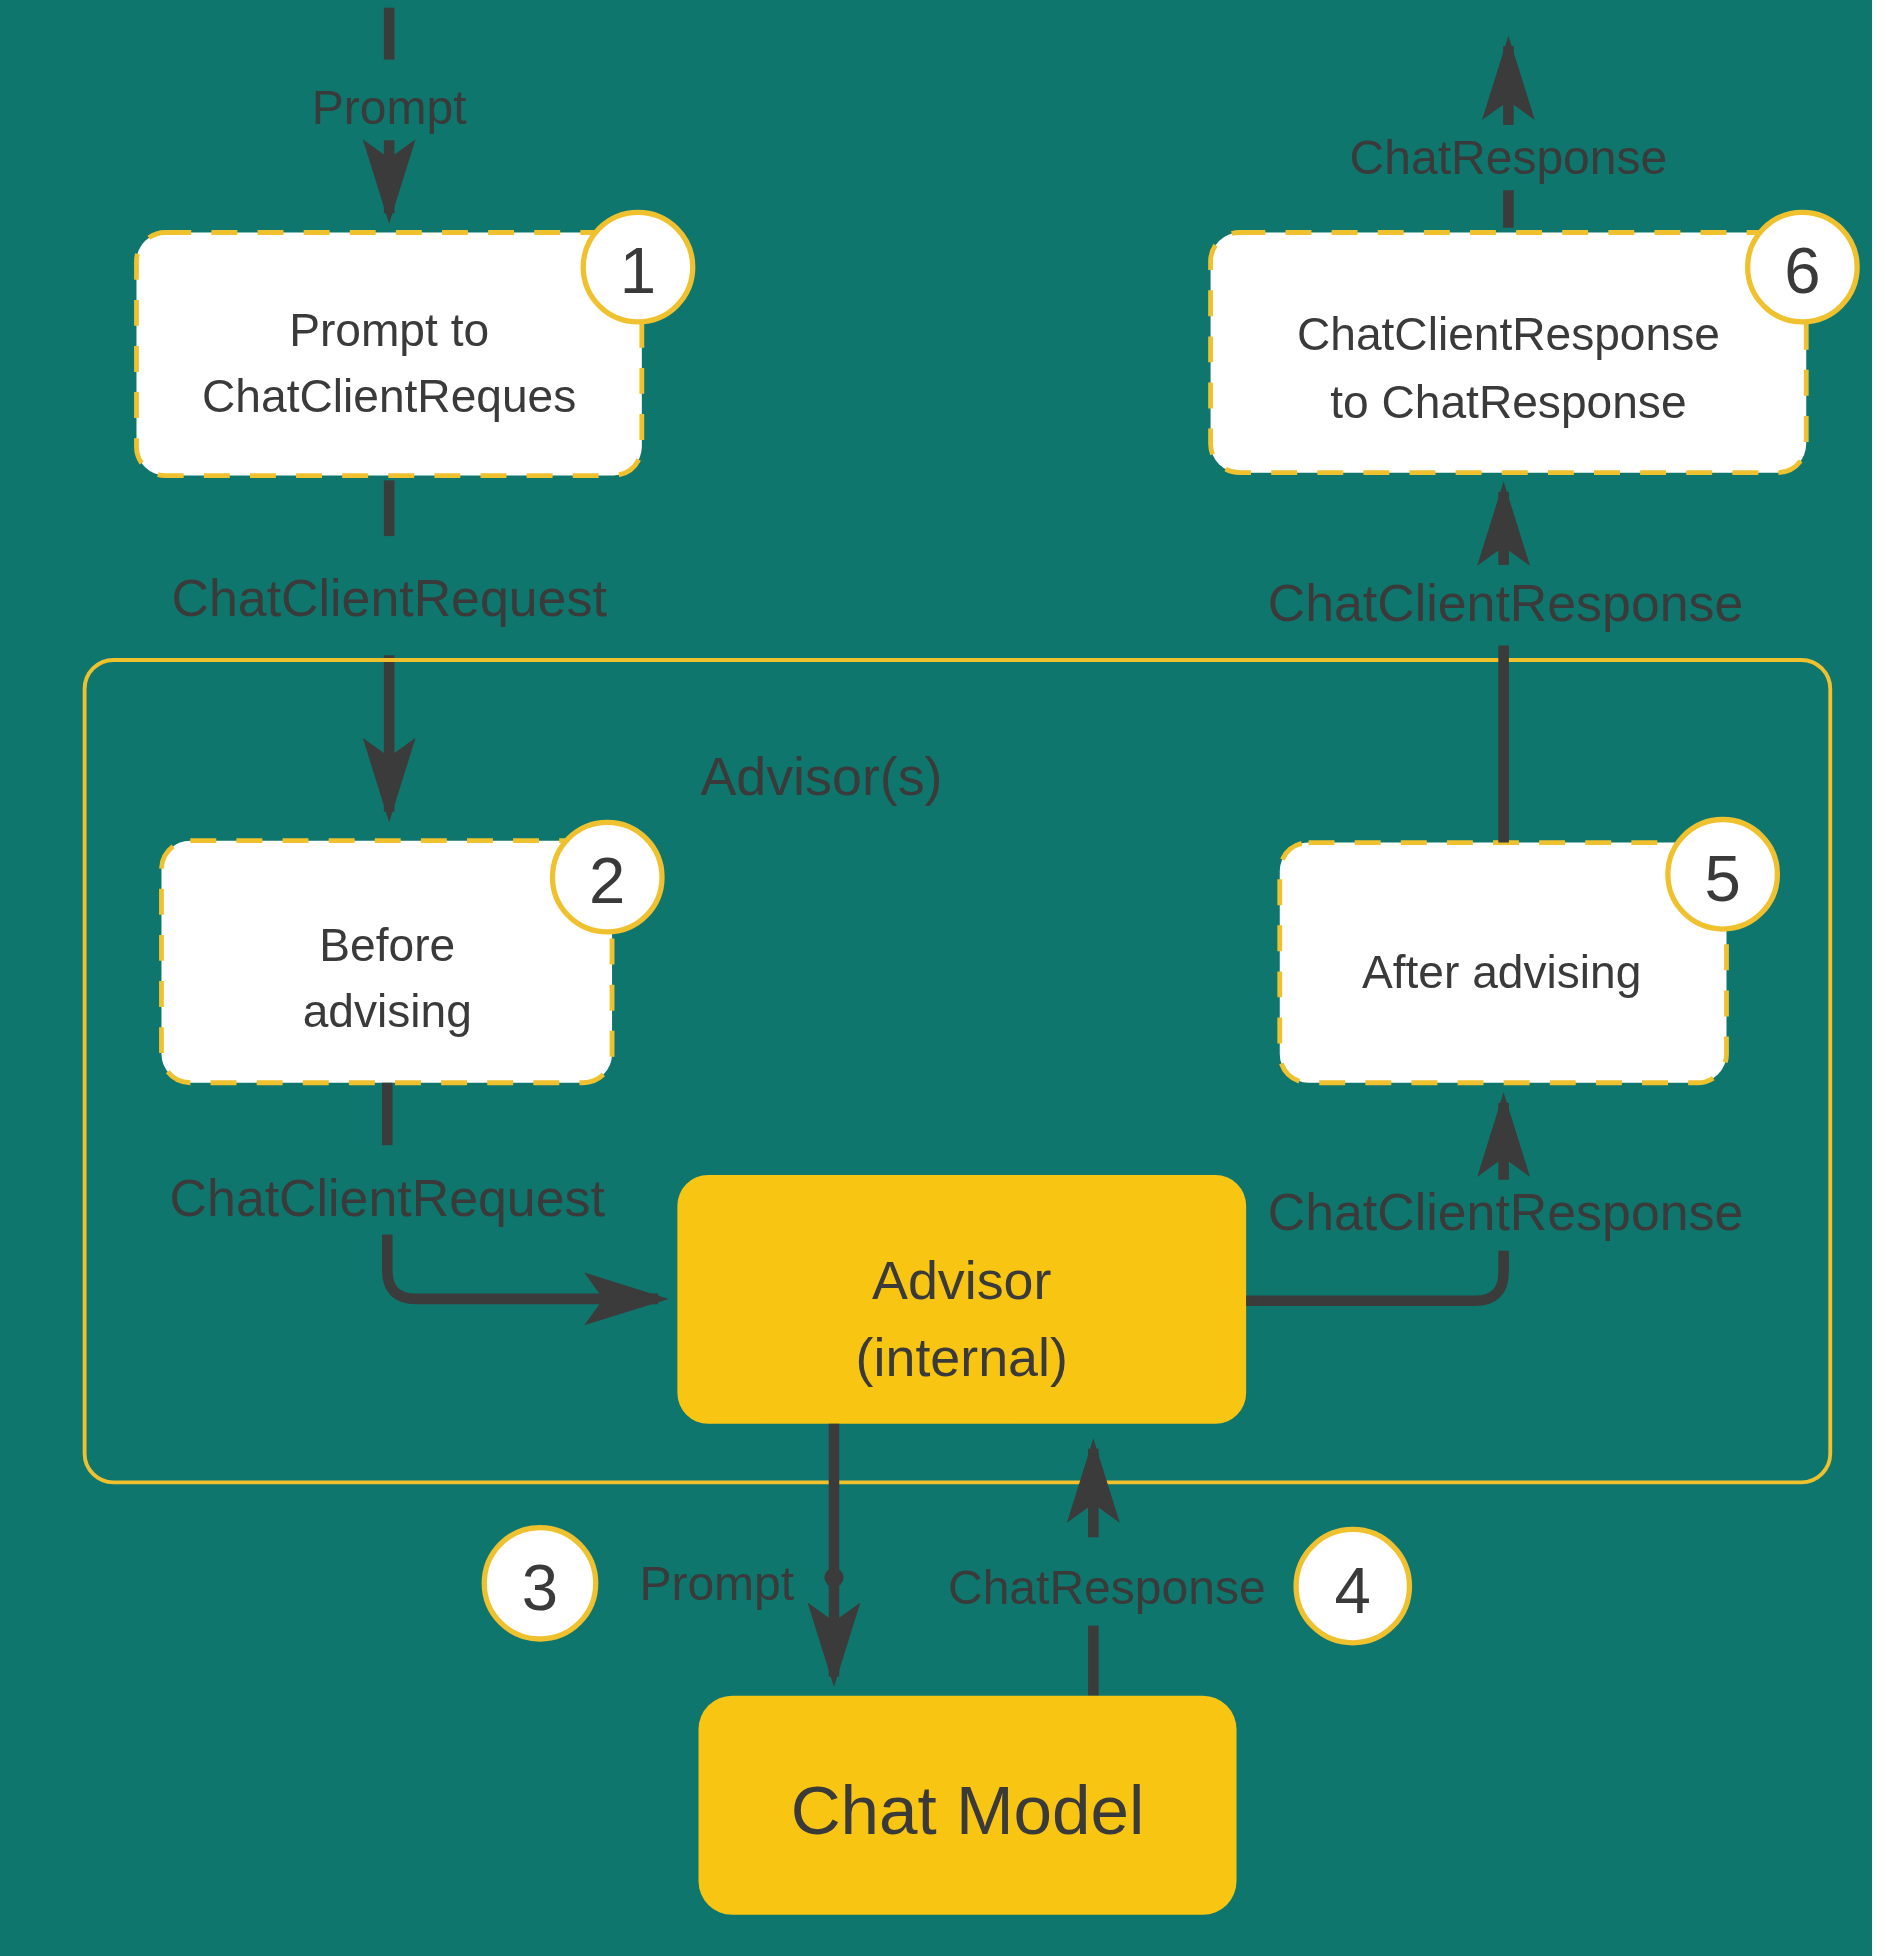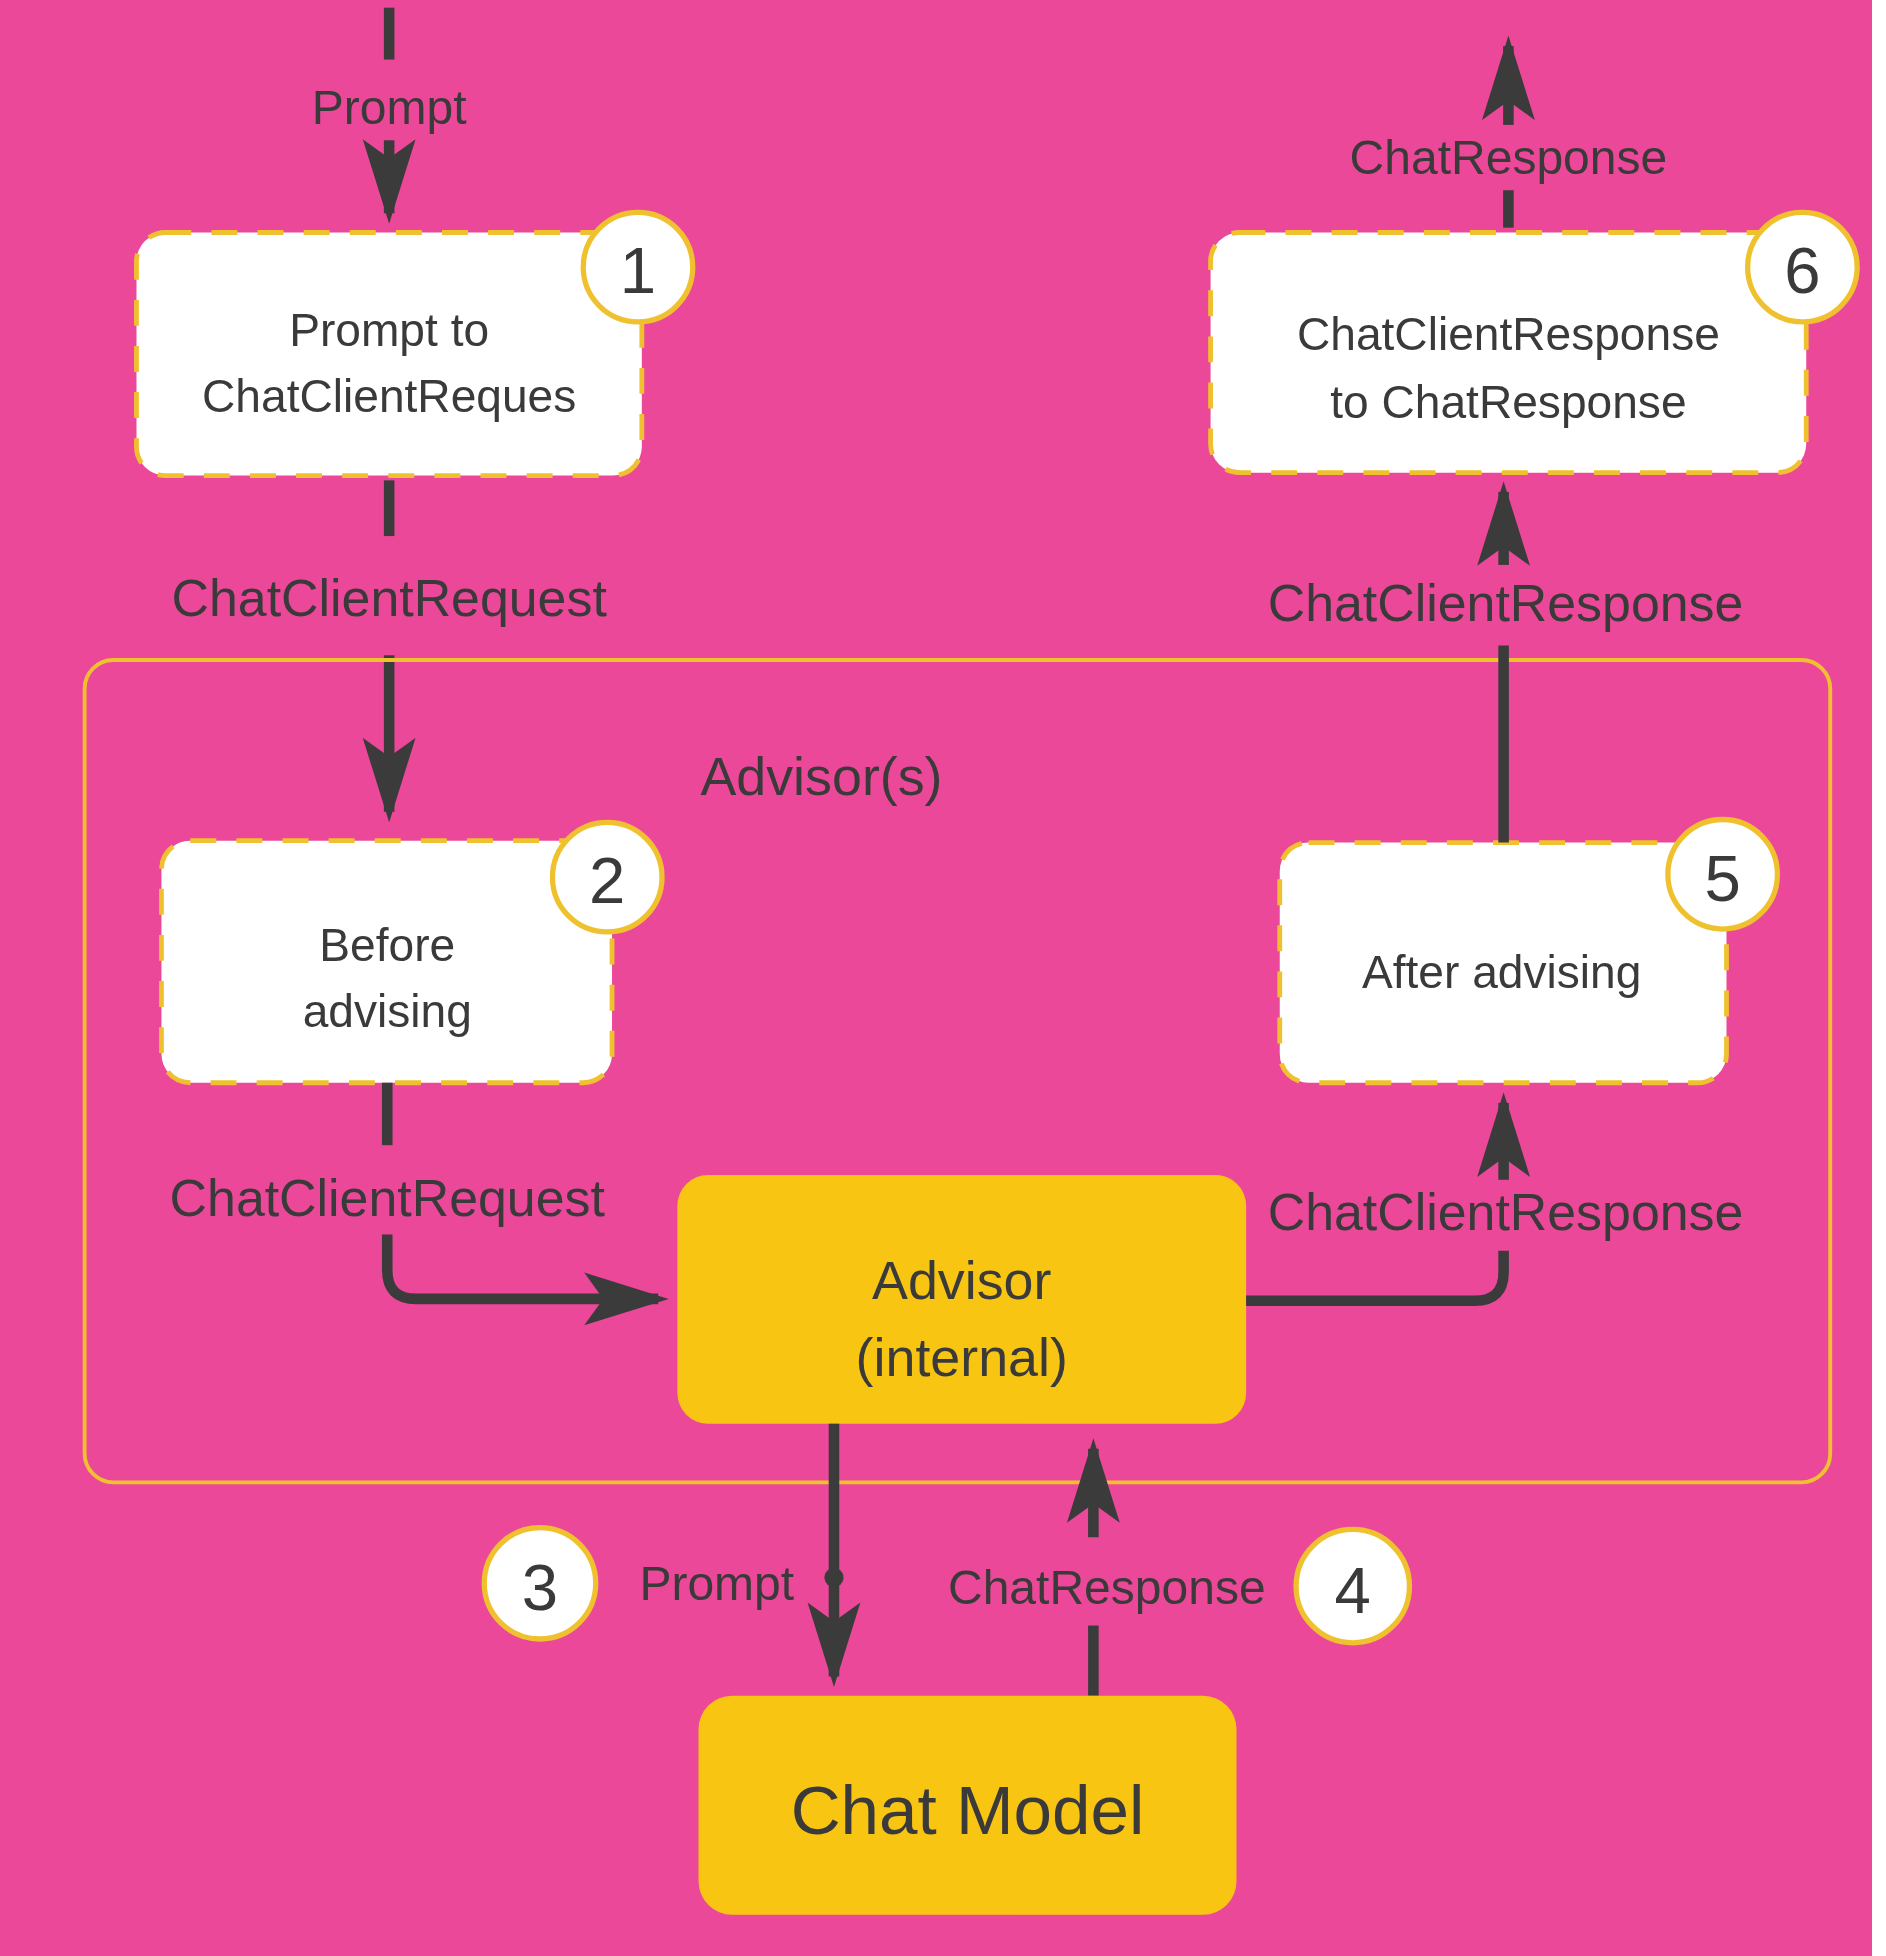--- a/index.html
+++ b/index.html
@@ -4,21 +4,21 @@
 <style>
   html, body {
     margin: 0;
     padding: 0;
     background: #ffffff;
   }
   .canvas {
     position: relative;
     width: 1872px;
     height: 1957px;
-    background: #ec4899;
+    background: #0f766e;
     font-family: "Liberation Sans", "DejaVu Sans", sans-serif;
   }
   svg { display: block; }
 
   
   .edge {
     stroke: var(--dark, #3b3b3b);
     stroke-width: 11;
     fill: none;
   }

